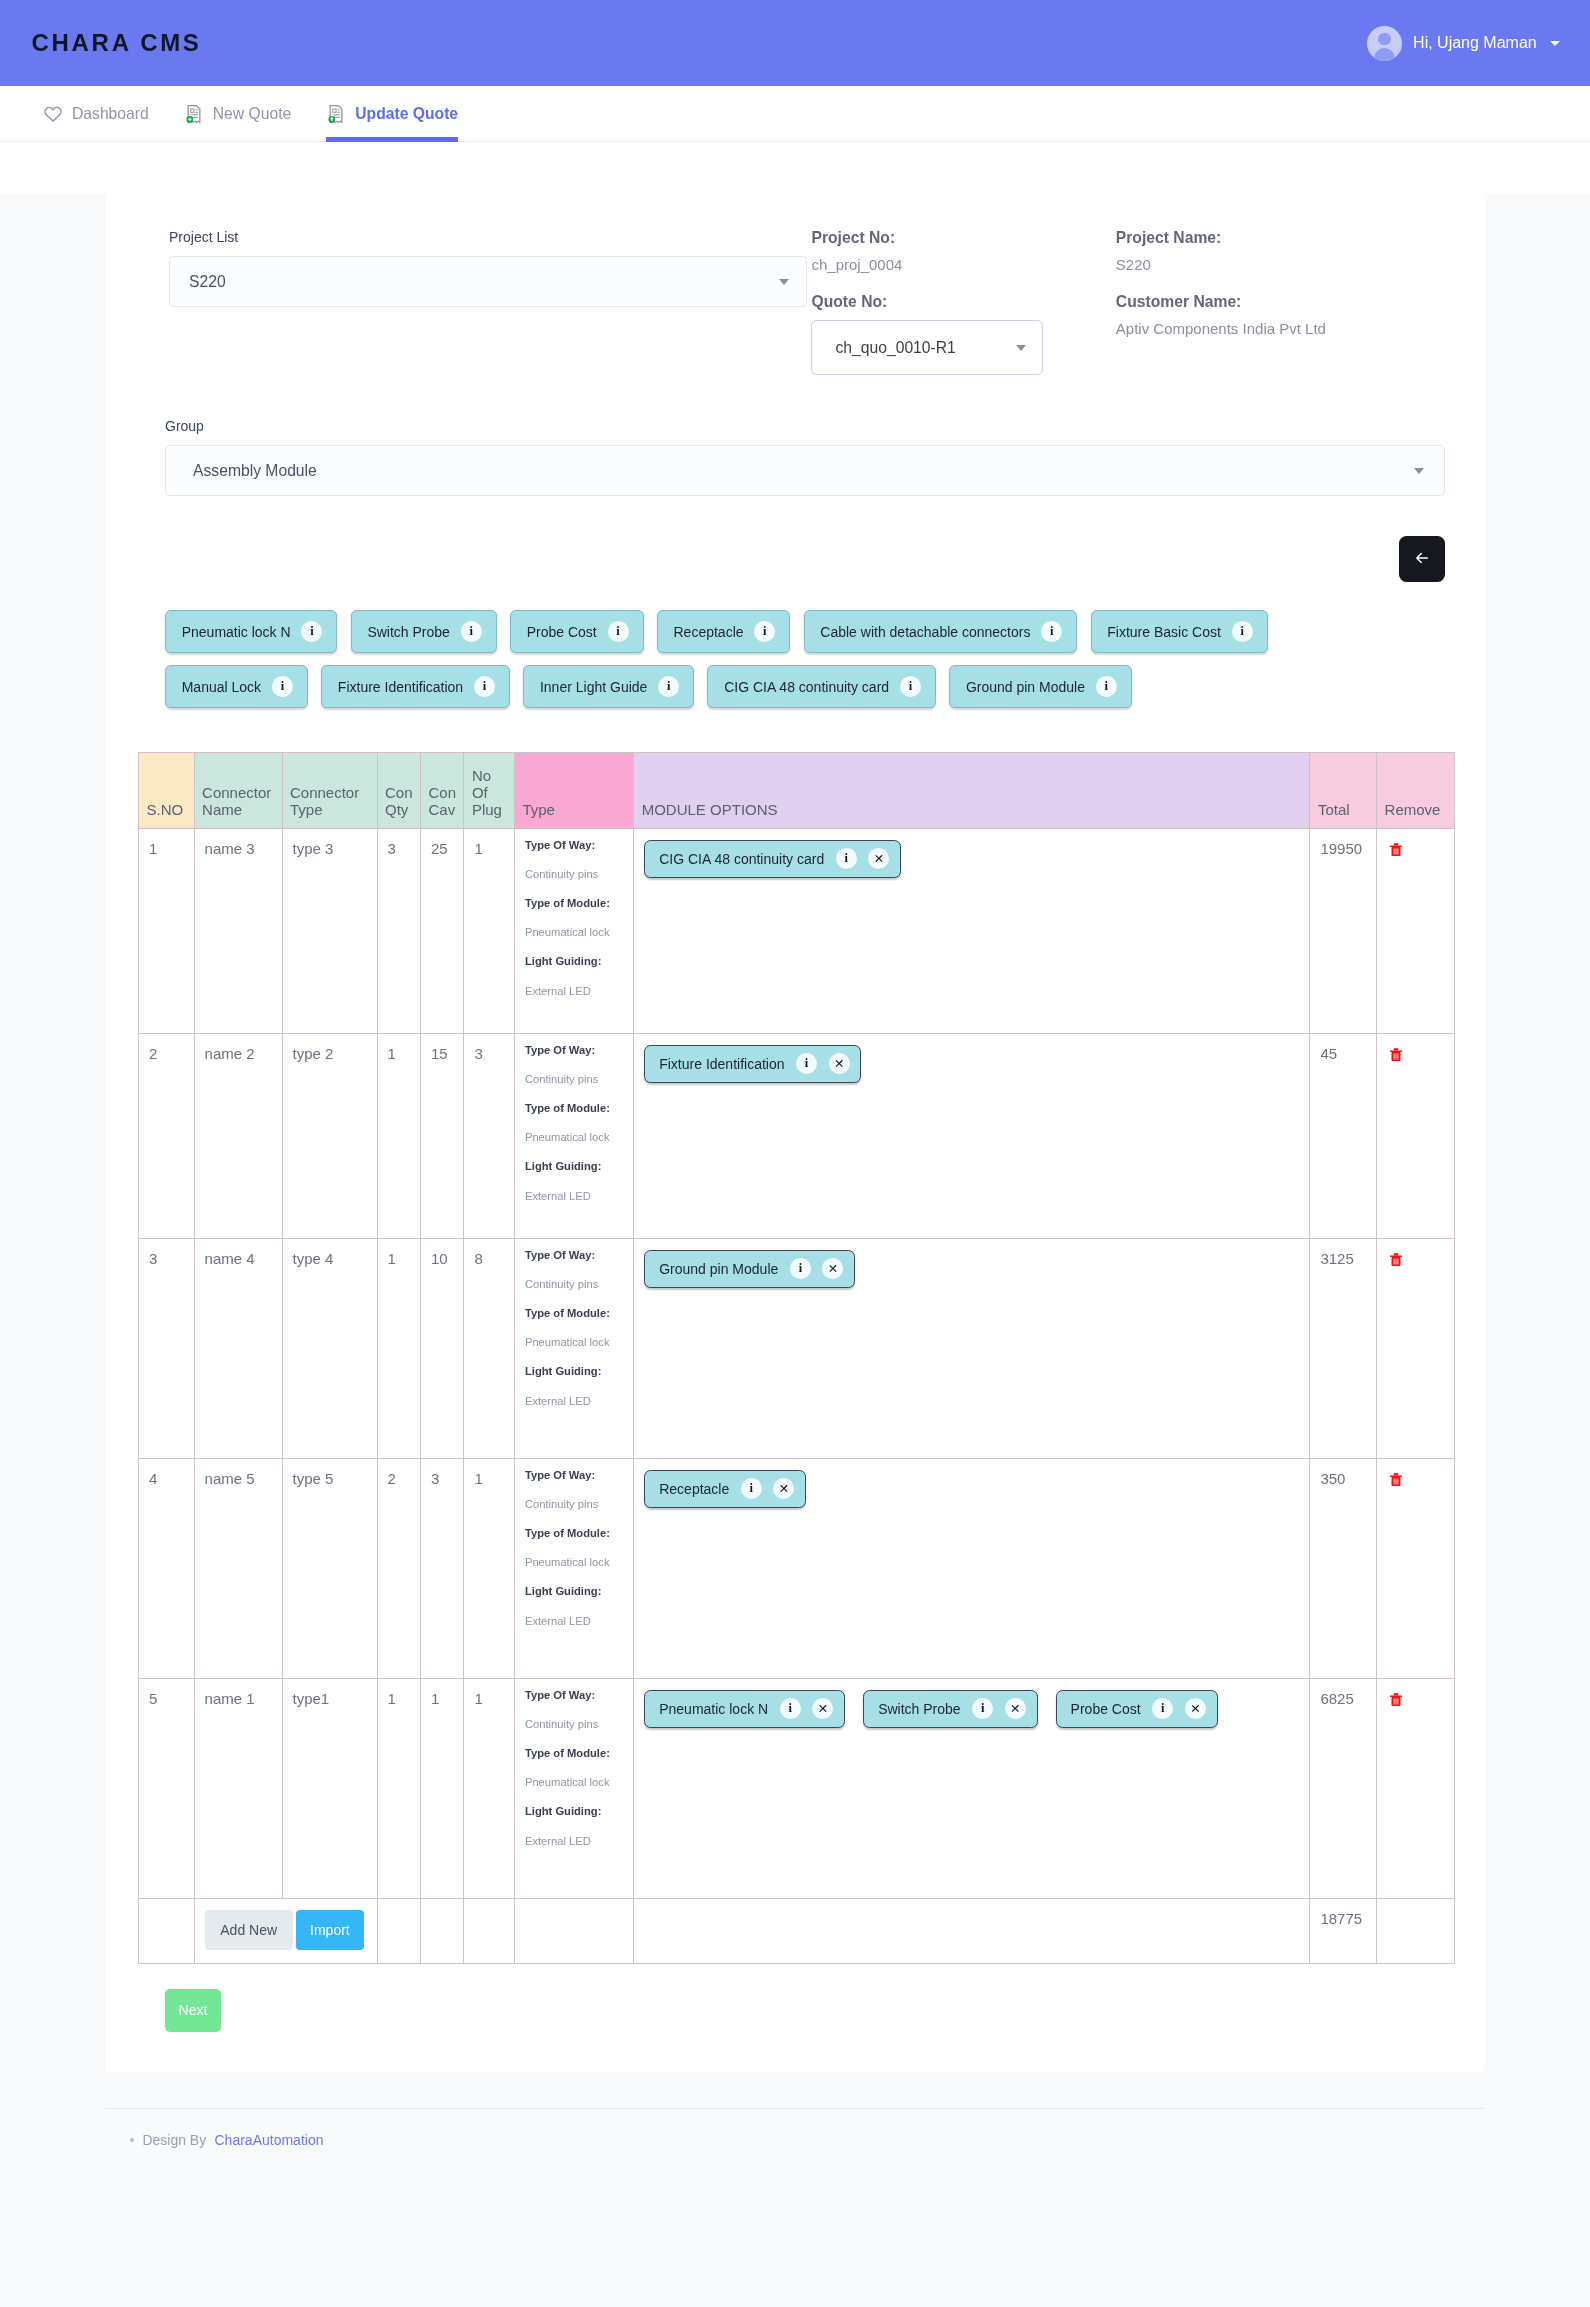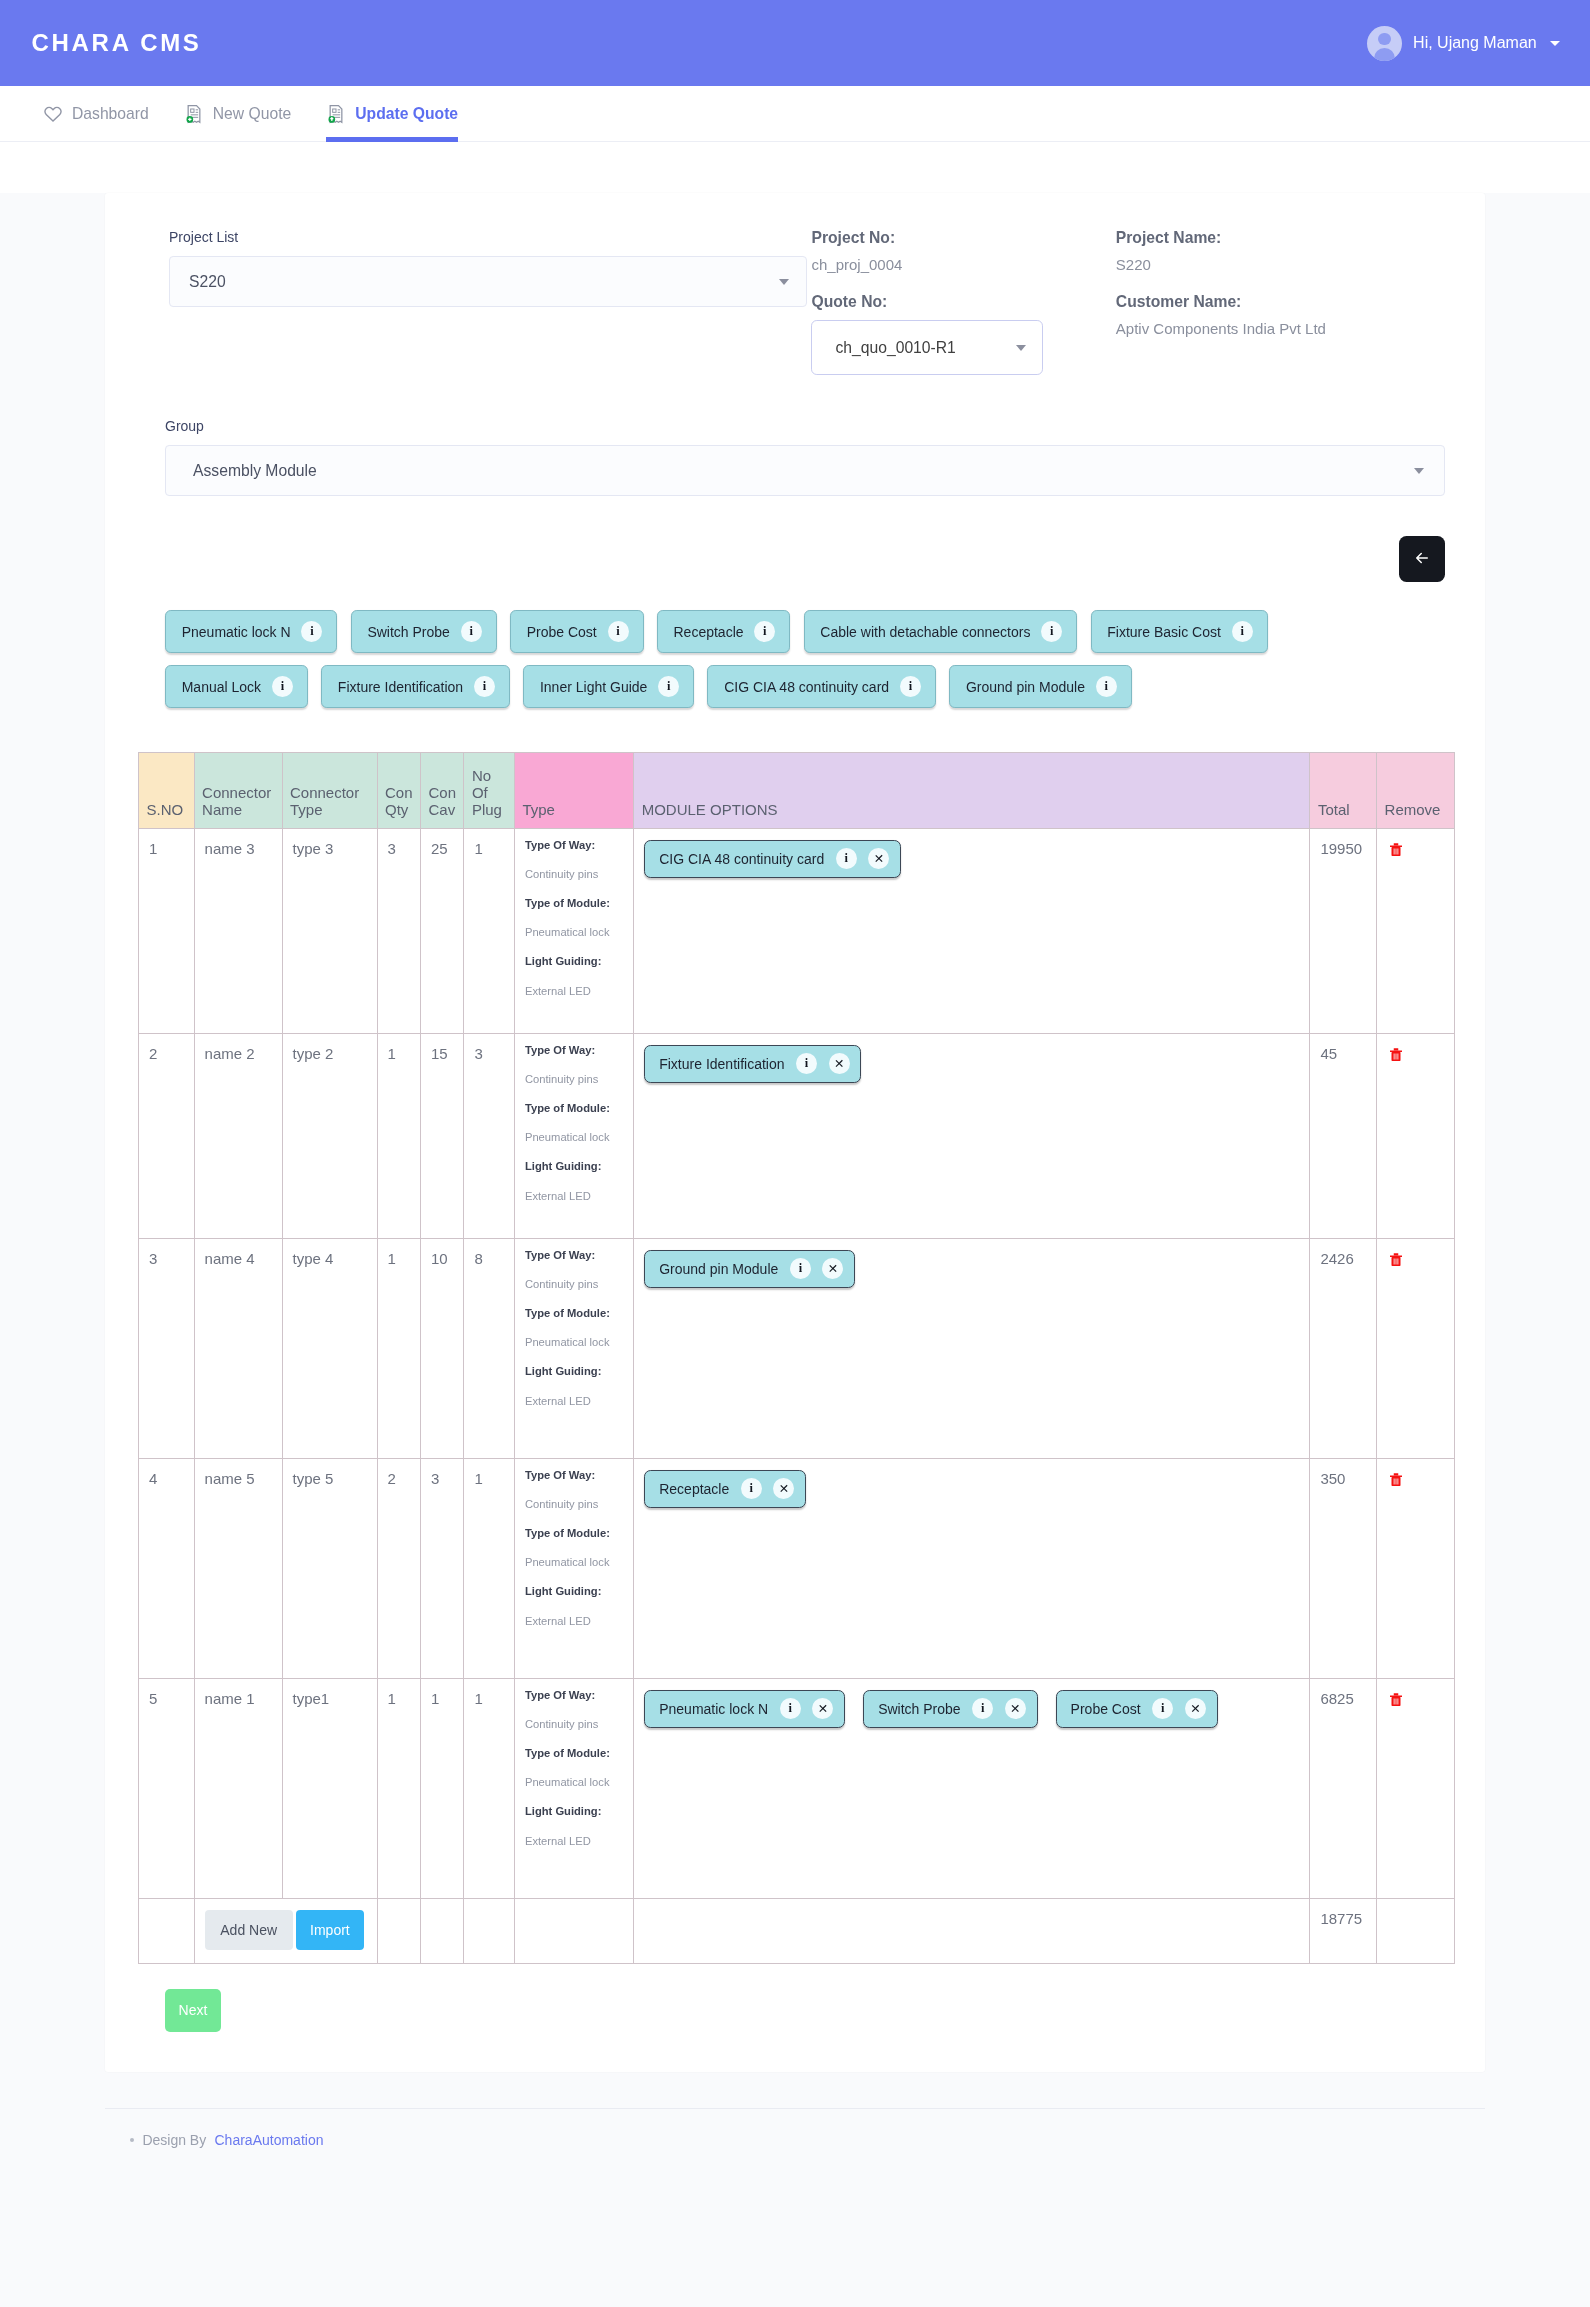--- a/index.html
+++ b/index.html
@@ -16,21 +16,21 @@
   
   .topbar {
     height: 86px;
     background: #6a79ef;
     display: flex;
     align-items: center;
     justify-content: space-between;
     padding: 0 30px 0 31.5px;
   }
   .brand {
-    color: #ffffff;
+    color: #0f172a;
     font-size: 24px;
     font-weight: 700;
     letter-spacing: 2.7px;
   }
   .user-area {
     display: flex;
     align-items: center;
     gap: 10.8px;
   }
   .avatar {
@@ -674,21 +674,21 @@
             </td>
             <td class="cell-mod">
               <div class="mod-chips">
                 <span class="mod-chip">
                   <span>Ground pin Module</span>
                   <span class="chip-icon">i</span>
                   <span class="chip-x">✕</span>
                 </span>
               </div>
             </td>
-            <td>2426</td>
+            <td>3125</td>
             <td>
               <span class="trash">
                 <svg viewBox="0 0 24 24" width="18" height="20">
                     <path d="M4 6h16v2H4z" fill="#f51111"></path>
                     <rect x="6" y="8" width="12" height="12" rx="1" fill="#f51111"></rect>
                     <path d="M9 3h6v3H9z" fill="#f51111"></path>
                     <path d="M9.5 10v8M12 10v8M14.5 10v8" stroke="#fff" stroke-width="1.1"></path>
                   </svg>
               </span>
             </td>

